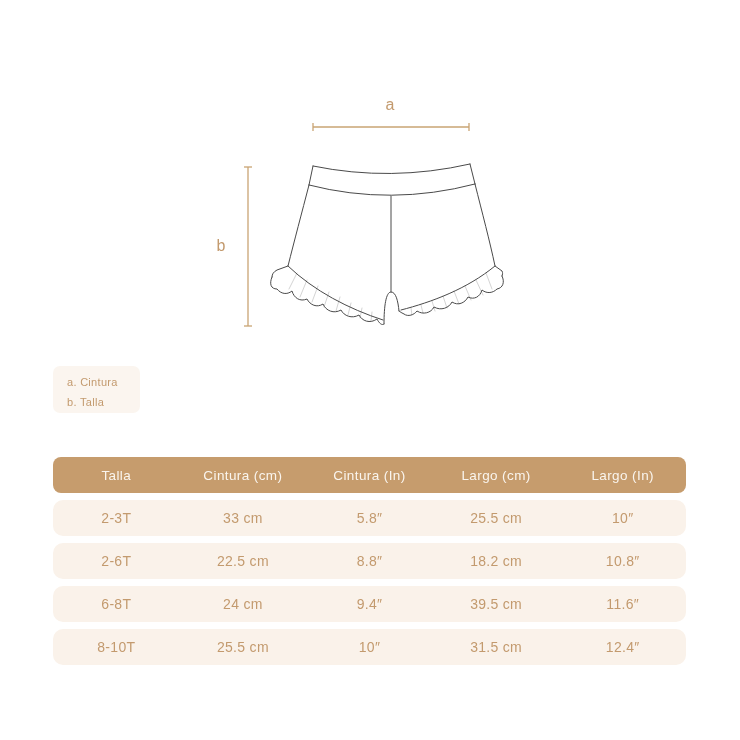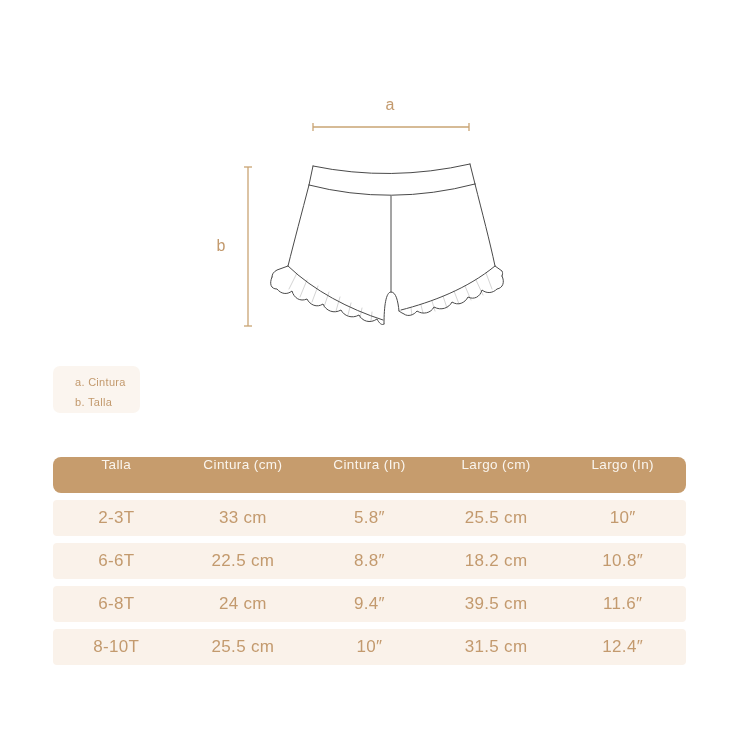--- a/index.html
+++ b/index.html
@@ -20,51 +20,51 @@
     font-family: "Liberation Sans", sans-serif;
   }
   
   .legend {
     position: absolute;
     left: 53px; top: 366px;
     width: 87px; height: 47px;
     background: #FBF5EF;
     border-radius: 7px;
     box-sizing: border-box;
-    padding: 8px 0 0 22px;
+    padding: 8px 0 0 14px;
     color: #C39A6E;
     font-size: 11px;
     letter-spacing: 0.3px;
   }
   .legend-item { line-height: 16px; margin-bottom: 4px; white-space: nowrap; }
   
   .size-table {
     position: absolute;
     left: 53px; top: 457px;
     width: 633px;
   }
   .thead {
     height: 36px;
     background: #C69C6D;
     border-radius: 8px;
     display: flex;
-    align-items: flex-start;
+    align-items: center;
     color: #FAF5EE;
     font-size: 13.5px;
     letter-spacing: 0.4px;
   }
   .trow {
     height: 36px;
     margin-top: 7px;
     background: #FAF2EA;
-    border-radius: 4px;
+    border-radius: 10px;
     display: flex;
     align-items: center;
     color: #C39A6E;
-    font-size: 17px;
+    font-size: 14px;
     letter-spacing: 0.3px;
   }
   .cell { flex: 1 1 0; text-align: center; }
 </style>
 </head>
 <body>
 
 <div class="canvas">
 
   <svg class="diagram-svg" viewBox="0 0 740 740">
@@ -132,21 +132,21 @@
 
     <div class="trow">
       <div class="cell">2-3T</div>
       <div class="cell">33 cm</div>
       <div class="cell">5.8″</div>
       <div class="cell">25.5 cm</div>
       <div class="cell">10″</div>
     </div>
 
     <div class="trow">
-      <div class="cell">6-6T</div>
+      <div class="cell">2-6T</div>
       <div class="cell">22.5 cm</div>
       <div class="cell">8.8″</div>
       <div class="cell">18.2 cm</div>
       <div class="cell">10.8″</div>
     </div>
 
     <div class="trow">
       <div class="cell">6-8T</div>
       <div class="cell">24 cm</div>
       <div class="cell">9.4″</div>

